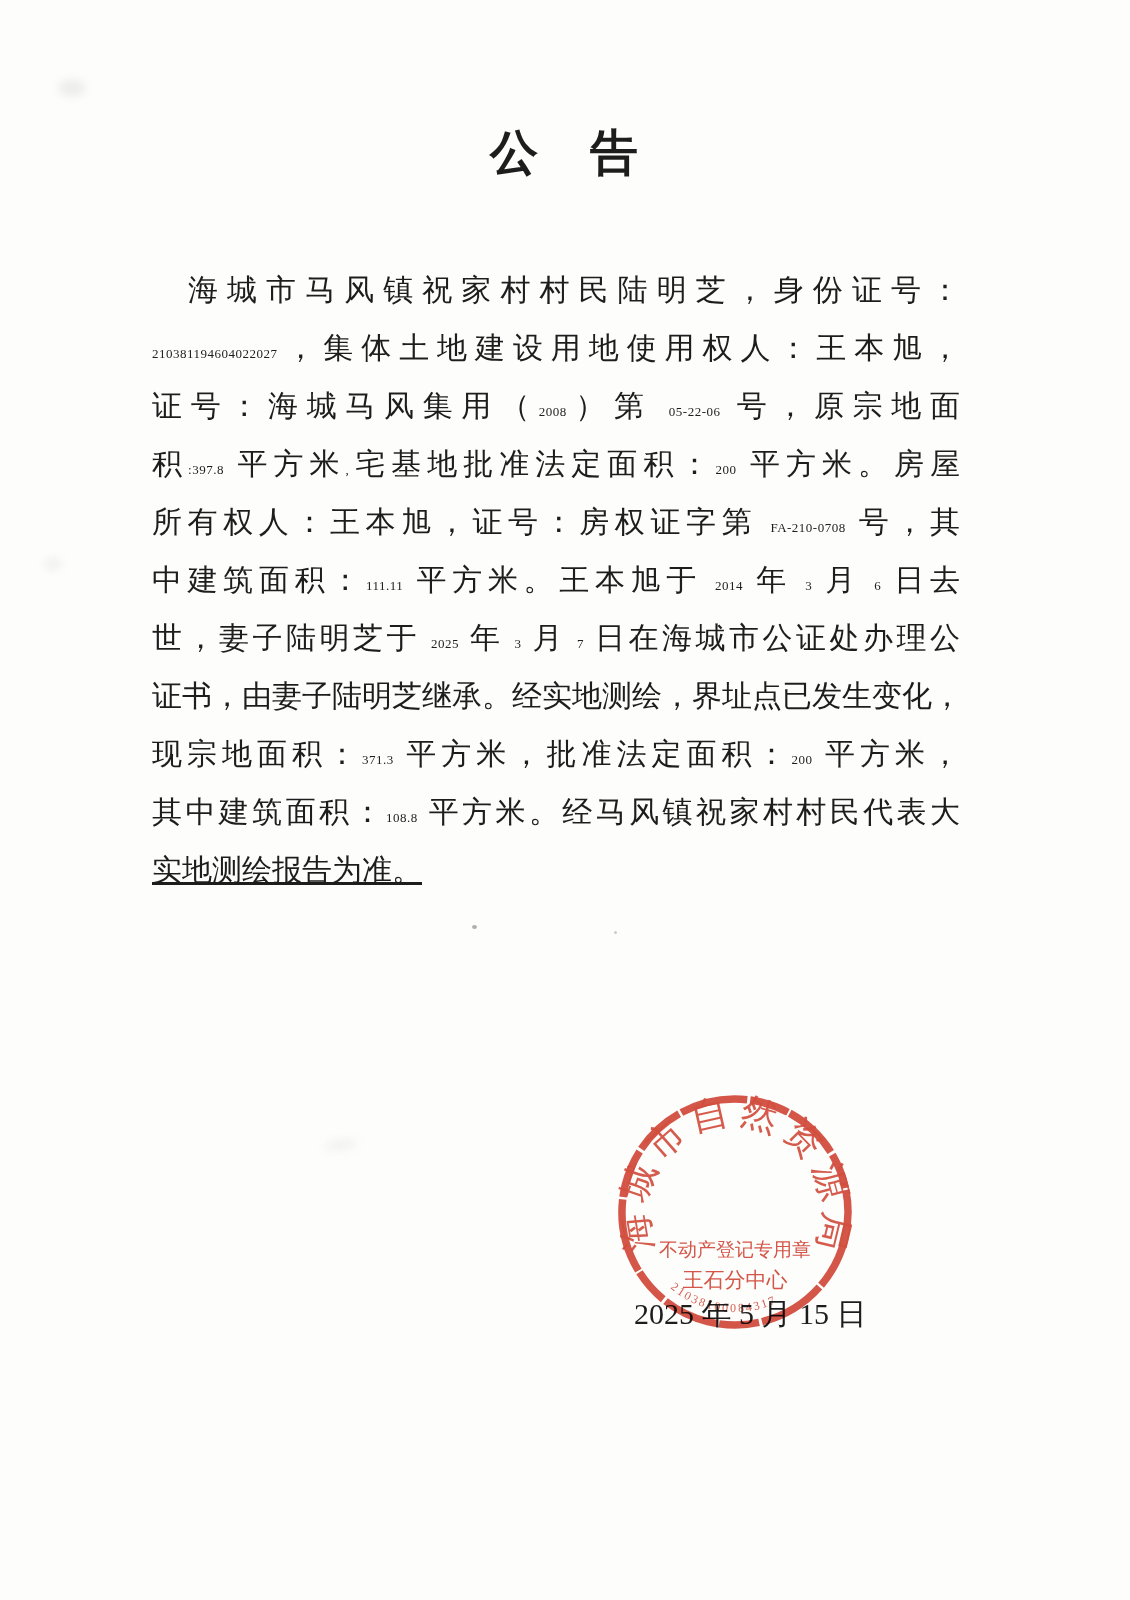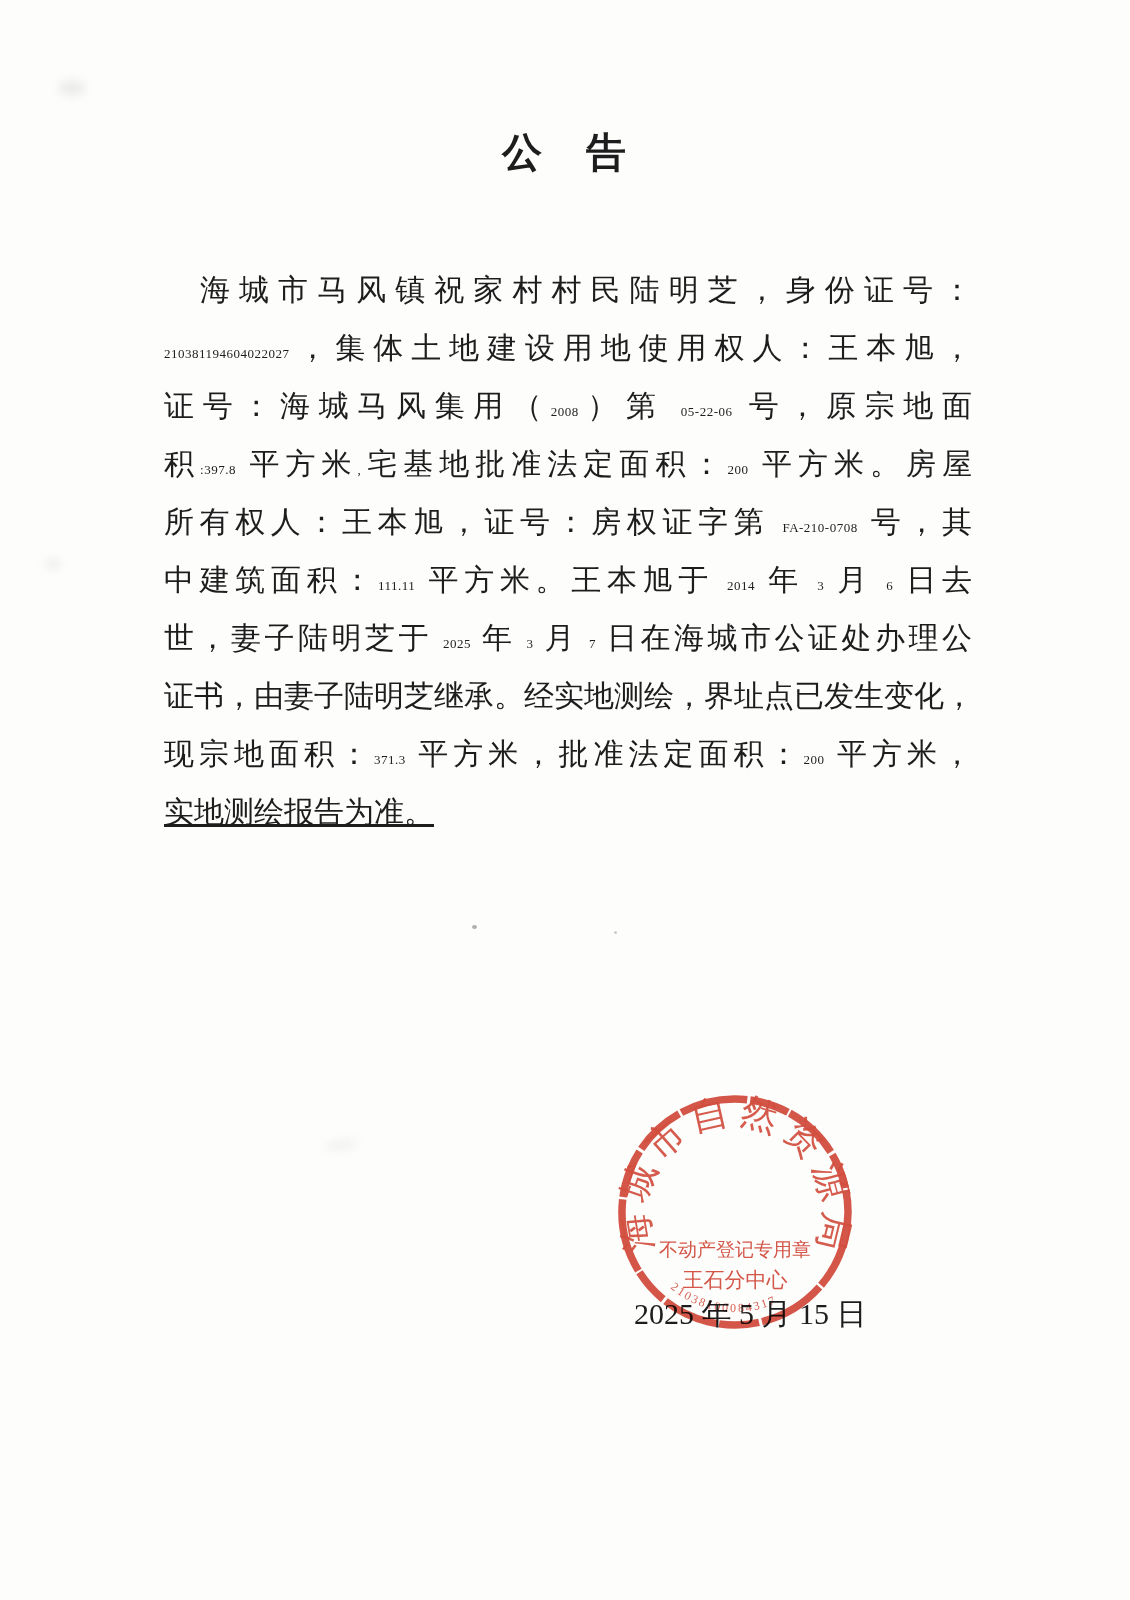--- a/index.html
+++ b/index.html
@@ -3,24 +3,24 @@
 <meta charset="utf-8">
 <style>
   html,body{margin:0;padding:0;background:#e8e8e8;}
   .page{
     position:relative;width:1130px;height:1600px;margin:0 auto;
     background:#fdfdfc;overflow:hidden;color:#1d1d1d;
     font-family:"Liberation Serif","DejaVu Serif",serif;
   }
   .title{
     position:absolute;top:122px;left:0;width:100%;
-    text-align:center;font-size:40px;font-weight:bold;
+    text-align:center;font-size:48px;font-weight:bold;
     letter-spacing:2px;line-height:62px;
   }
-  .body-block{position:absolute;left:152px;top:261px;width:808px;margin-left:12px;}
+  .body-block{position:absolute;left:152px;top:261px;width:808px;}
   .jline{
     font-size:30px;height:58px;line-height:58px;white-space:nowrap;
     text-align:justify;text-align-last:justify;
   }
   .jline.first{text-indent:36px;}
   .jline.last{text-align-last:left;text-decoration:underline;}
   .lat{font-size:13px;letter-spacing:0.5px;}
   .signature{position:absolute;left:532px;top:1175px;font-size:31px;letter-spacing:0.5px;}
   .date{position:absolute;left:634px;top:1294px;font-size:30px;font-family:Liberation Serif, serif;}
   .stamp{
@@ -52,20 +52,21 @@
   <div class="body-block">
     <div class="jline first">海城市马风镇祝家村村民陆明芝，身份证号：</div>
     <div class="jline"><span class="lat">210381194604022027</span>，集体土地建设用地使用权人：王本旭，</div>
     <div class="jline">证号：海城马风集用（<span class="lat">2008</span>）第 <span class="lat">05-22-06</span> 号，原宗地面</div>
     <div class="jline">积<span class="lat">:397.8</span> 平方米<span class="lat">,</span>宅基地批准法定面积：<span class="lat">200</span> 平方米。房屋</div>
     <div class="jline">所有权人：王本旭，证号：房权证字第 <span class="lat">FA-210-0708</span> 号，其</div>
     <div class="jline">中建筑面积：<span class="lat">111.11</span> 平方米。王本旭于 <span class="lat">2014</span> 年 <span class="lat">3</span> 月 <span class="lat">6</span> 日去</div>
     <div class="jline">世，妻子陆明芝于 <span class="lat">2025</span> 年 <span class="lat">3</span> 月 <span class="lat">7</span> 日在海城市公证处办理公</div>
     <div class="jline">证书，由妻子陆明芝继承。经实地测绘，界址点已发生变化，</div>
     <div class="jline">现宗地面积：<span class="lat">371.3</span> 平方米，批准法定面积：<span class="lat">200</span> 平方米，</div>
+    <div class="jline">其中建筑面积：<span class="lat">108.8</span> 平方米。经马风镇祝家村村民代表大</div>
     <div class="jline last">实地测绘报告为准。</div>
   </div>
 
 
   <div class="date">2025 年 5 月 15 日</div>
 
   <svg class="stamp" viewBox="0 0 254 254" aria-hidden="true">
     <defs>
       <path id="arcTop" d="M 49.3 168.3 A 88 88 0 1 1 204.7 168.3" fill="none"></path>
       <path id="arcBot" d="M 48.2 188.6 A 100 100 0 0 0 205.8 188.6" fill="none"></path>

